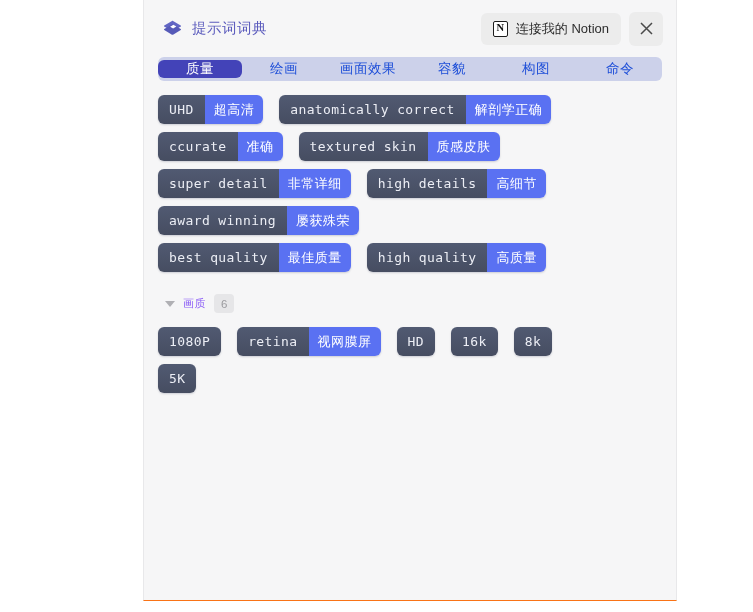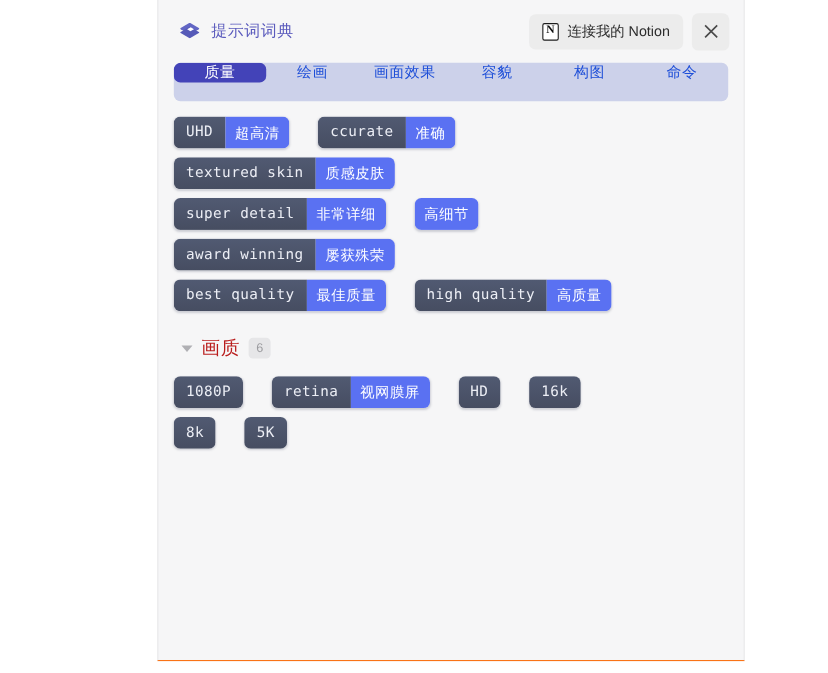--- a/index.html
+++ b/index.html
@@ -101,25 +101,25 @@
     align-items: center;
     justify-content: center;
     cursor: pointer;
   }
   .close-btn svg { display: block; }
 
   
   .tabs {
     flex: none;
     margin: 0 14px;
-    height: 35px;
+    height: 24px;
     background: #ccd1ea;
     border-radius: 6px;
     display: flex;
-    align-items: flex-start;
+    align-items: center;
     overflow: hidden;
   }
   .tab {
     flex: 1 1 0;
     display: flex;
     align-items: center;
     justify-content: center;
     font-size: 13.5px;
     color: #1d4ed8;
     letter-spacing: 0.6px;
@@ -134,21 +134,21 @@
 
   
   .tag-body {
     flex: 1 1 auto;
     padding: 14px 14px 0 14px;
     overflow: hidden;
   }
   .tag-rows {
     display: flex;
     flex-wrap: wrap;
-    gap: 8px 26px;
+    gap: 8px 16px;
     align-content: flex-start;
     max-width: 400px;
     align-items: flex-end;
   }
 
   .tag {
     display: inline-flex;
     align-items: stretch;
     height: 29px;
     border-radius: 6px;
@@ -189,22 +189,22 @@
     user-select: none;
   }
   .caret {
     width: 0;
     height: 0;
     border-left: 5px solid transparent;
     border-right: 5px solid transparent;
     border-top: 6px solid #b0b0b4;
   }
   .section-title {
-    font-size: 17px;
-    color: #b91c1c;
+    font-size: 11px;
+    color: #8b5cf6;
     letter-spacing: 0.6px;
   }
   .section-count {
     min-width: 20px;
     height: 19px;
     padding: 0 6px;
     background: #e6e6e8;
     border-radius: 4px;
     display: flex;
     align-items: center;
@@ -258,32 +258,37 @@
     </div>
 
     <div class="tag-body">
 
       <div class="tag-rows">
         <div class="tag">
           <span class="tag-en">UHD</span>
           <span class="tag-cn">超高清</span>
         </div>
         <div class="tag">
+          <span class="tag-en">anatomically correct</span>
+          <span class="tag-cn">解剖学正确</span>
+        </div>
+        <div class="tag">
           <span class="tag-en">ccurate</span>
           <span class="tag-cn">准确</span>
         </div>
         <div class="tag">
           <span class="tag-en">textured skin</span>
           <span class="tag-cn">质感皮肤</span>
         </div>
         <div class="tag">
           <span class="tag-en">super detail</span>
           <span class="tag-cn">非常详细</span>
         </div>
         <div class="tag">
+          <span class="tag-en">high details</span>
           <span class="tag-cn">高细节</span>
         </div>
         <div class="tag">
           <span class="tag-en">award winning</span>
           <span class="tag-cn">屡获殊荣</span>
         </div>
         <div class="tag">
           <span class="tag-en">best quality</span>
           <span class="tag-cn">最佳质量</span>
         </div>

